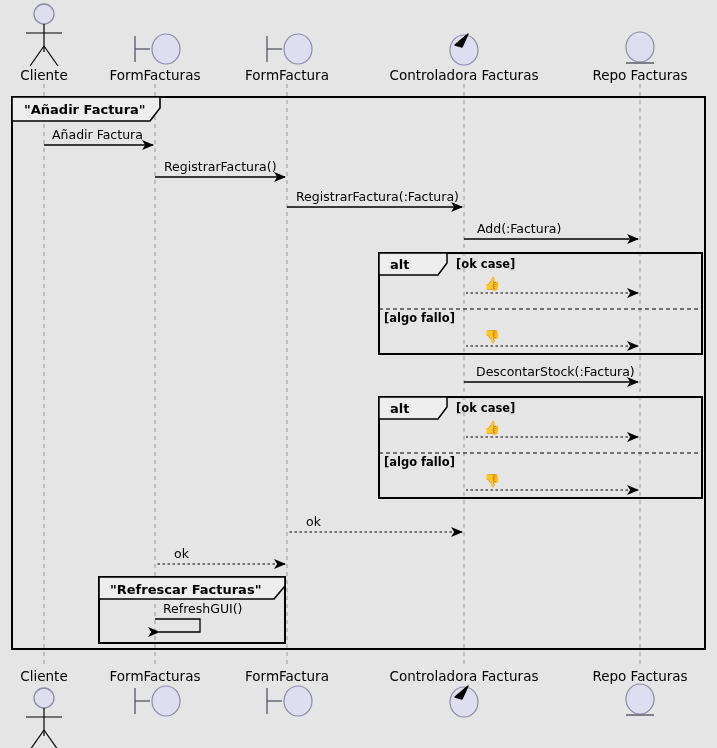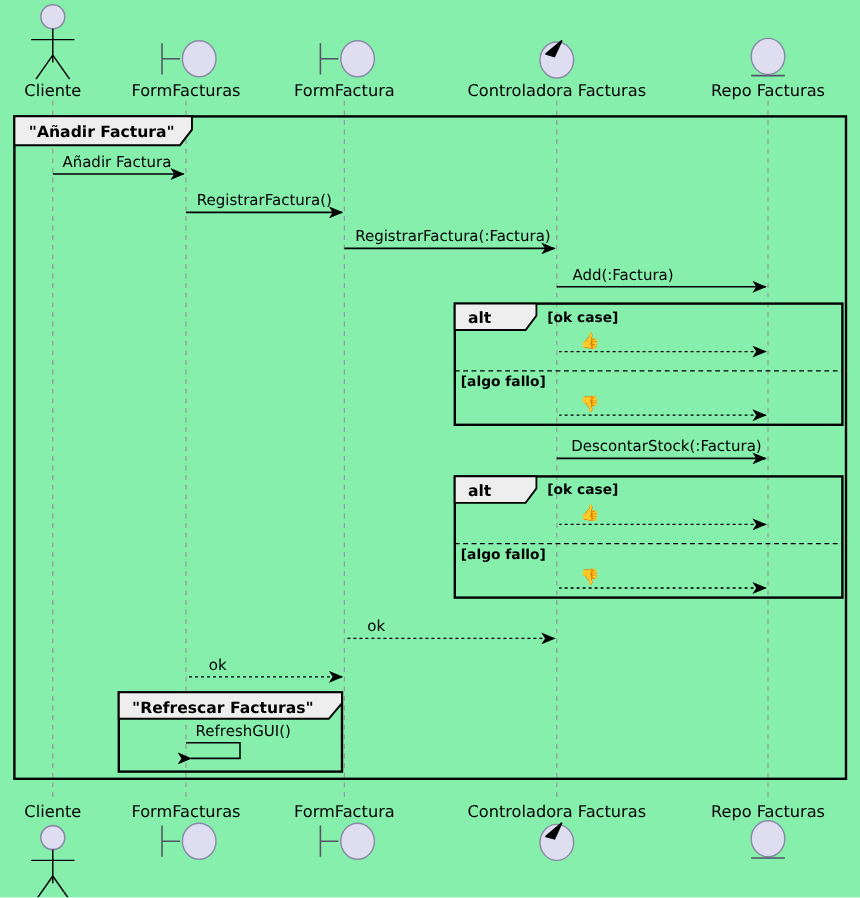--- a/index.html
+++ b/index.html
@@ -7,21 +7,21 @@
     padding: 0;
     background: #ffffff;
   }
   body {
     font-family: "DejaVu Sans", sans-serif;
   }
   #diagram-root {
     position: relative;
     width: 717px;
     height: 748px;
-    background: #86efac;
+    background: #e5e5e5;
     overflow: hidden;
   }
   svg.canvas {
     position: absolute;
     left: 0;
     top: 0;
     width: 717px;
     height: 748px;
   }
   .lbl {

